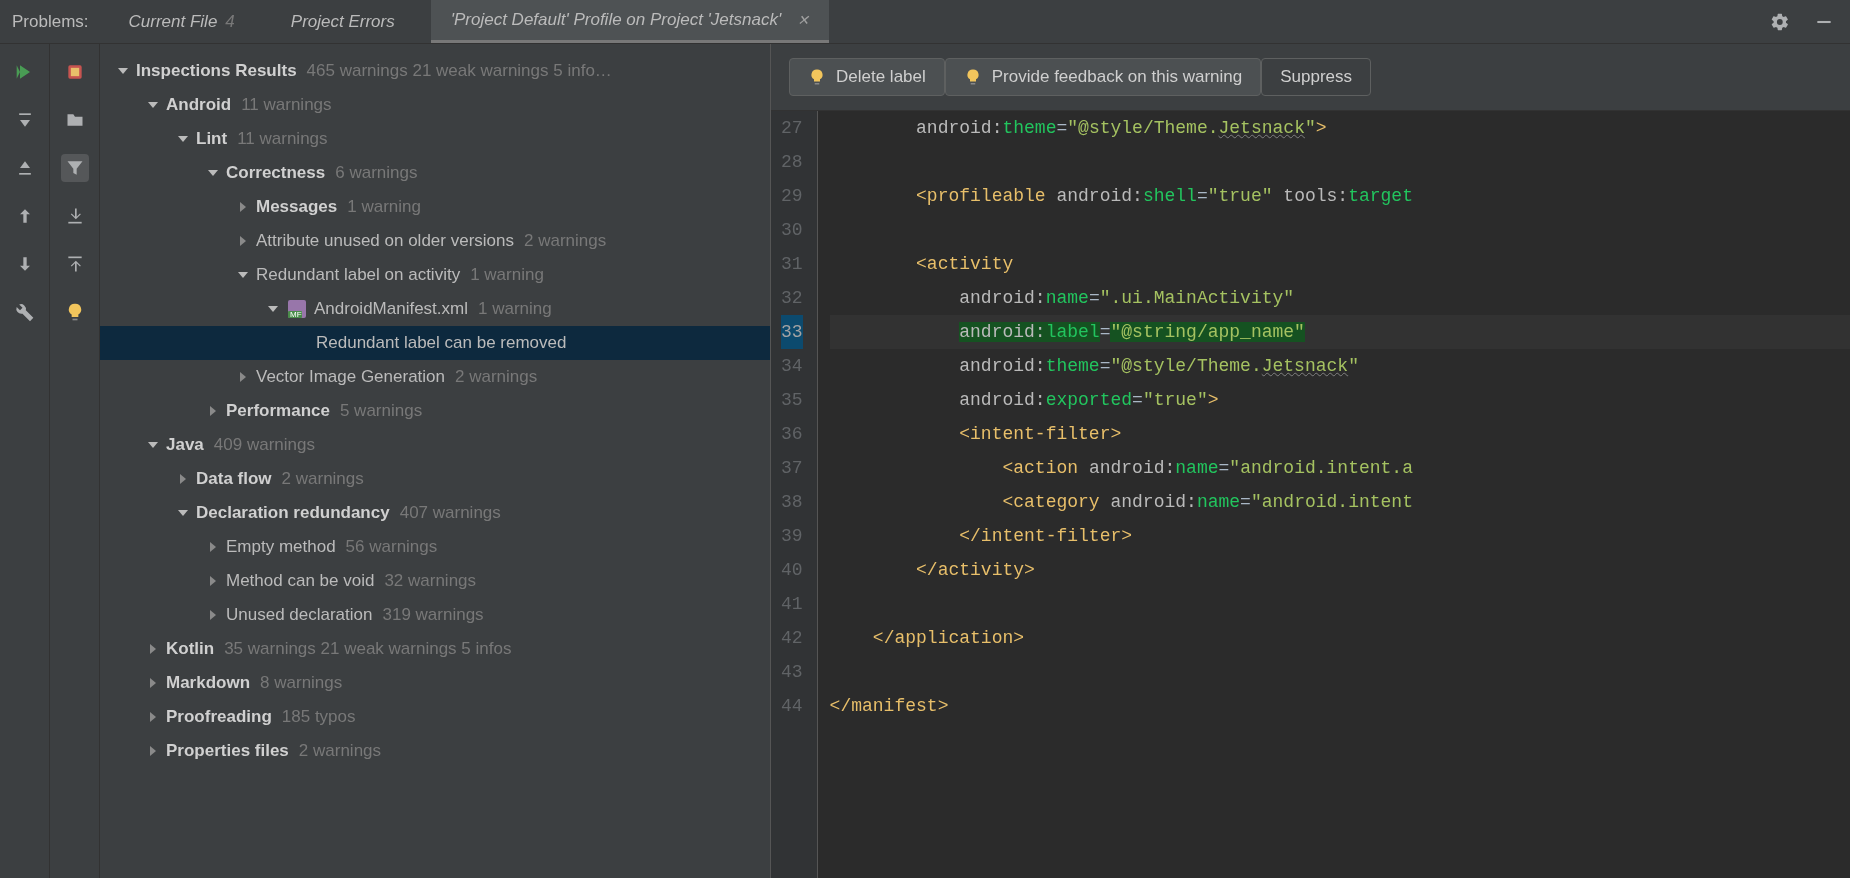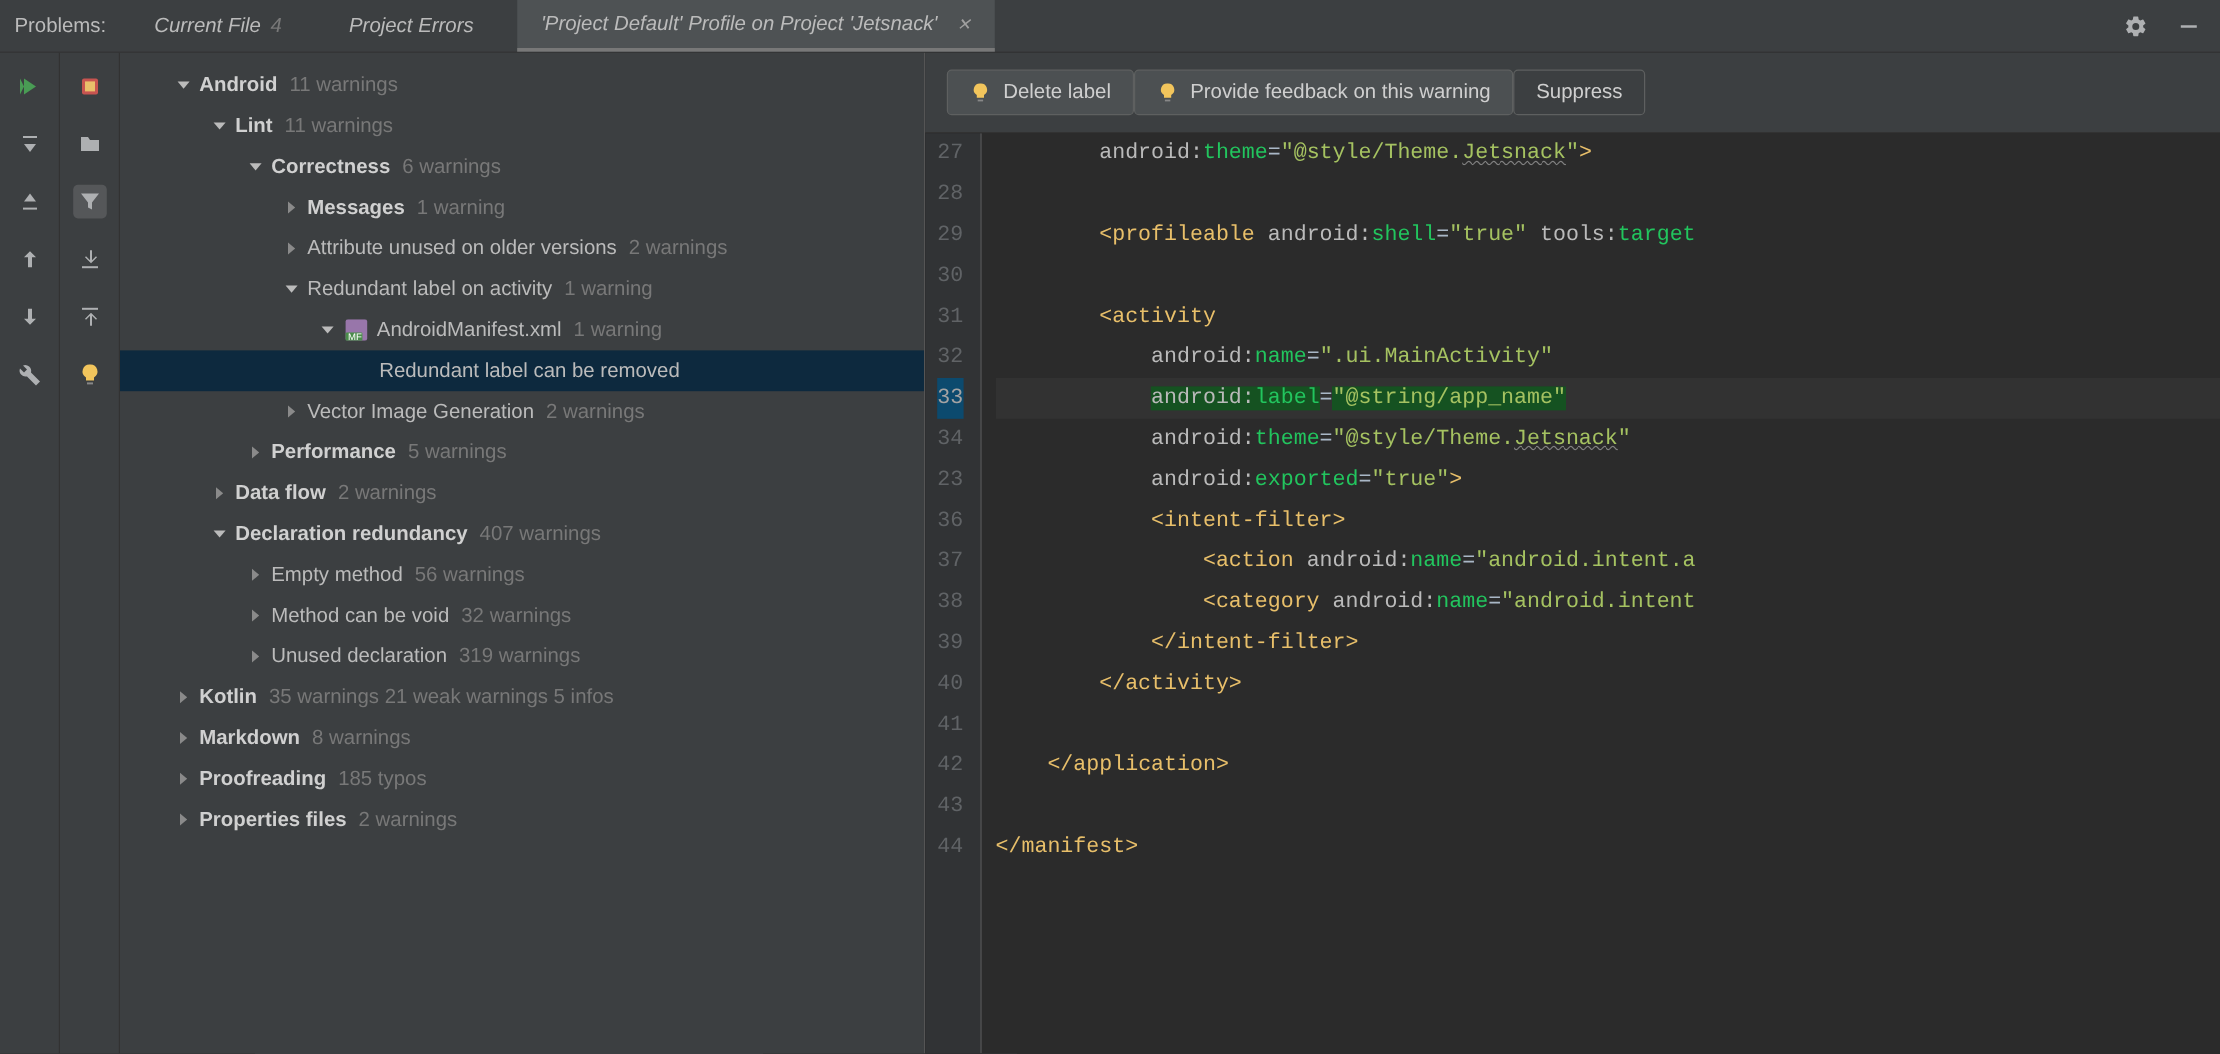--- a/index.html
+++ b/index.html
@@ -262,20 +262,30 @@
       </span>
     <span class="tool-icon">
         <svg viewBox="0 0 24 24" fill="#f2c55c">
           <path d="M12 2a7 7 0 0 0-4 13v3h8v-3a7 7 0 0 0-4-13z"></path>
           <rect x="9" y="20" width="6" height="2" fill="#888"></rect>
         </svg>
       </span>
   </div>
 
   <div class="tree-panel">
+    <div class="tree-row">
+      <span class="tree-indent" style="width:4px"></span>
+      <span class="chevron">
+          <svg viewBox="0 0 12 12" fill="#bbbbbb">
+            <path d="M1 3l5 6 5-6z"></path>
+          </svg>
+        </span>
+      <span class="tree-label">Inspections Results</span>
+      <span class="tree-count">465 warnings 21 weak warnings 5 info…</span>
+    </div>
     <div id="tree-items">
         <div class="tree-row">
           <span class="tree-indent" style="width:34px"></span>
           <span class="chevron">
             <svg viewBox="0 0 12 12" fill="#bbbbbb">
               <path d="M1 3l5 6 5-6z"></path>
             </svg>
           </span>
           <span class="tree-label ">Android</span>
           <span class="tree-count">11 warnings</span>
@@ -364,20 +374,30 @@
         </div>
         <div class="tree-row">
           <span class="tree-indent" style="width:94px"></span>
           <span class="chevron">
             <svg viewBox="0 0 12 12" fill="#8a8a8a">
               <path d="M3 1l6 5-6 5z"></path>
             </svg>
           </span>
           <span class="tree-label ">Performance</span>
           <span class="tree-count">5 warnings</span>
+        </div>
+        <div class="tree-row">
+          <span class="tree-indent" style="width:34px"></span>
+          <span class="chevron">
+            <svg viewBox="0 0 12 12" fill="#bbbbbb">
+              <path d="M1 3l5 6 5-6z"></path>
+            </svg>
+          </span>
+          <span class="tree-label ">Java</span>
+          <span class="tree-count">409 warnings</span>
         </div>
         <div class="tree-row">
           <span class="tree-indent" style="width:64px"></span>
           <span class="chevron">
             <svg viewBox="0 0 12 12" fill="#8a8a8a">
               <path d="M3 1l6 5-6 5z"></path>
             </svg>
           </span>
           <span class="tree-label ">Data flow</span>
           <span class="tree-count">2 warnings</span>
@@ -488,21 +508,21 @@
     <div class="editor">
       <div class="gutter" id="gutter">
           <div class="gutter-line">27</div>
           <div class="gutter-line">28</div>
           <div class="gutter-line">29</div>
           <div class="gutter-line">30</div>
           <div class="gutter-line">31</div>
           <div class="gutter-line">32</div>
           <div class="gutter-line current">33</div>
           <div class="gutter-line">34</div>
-          <div class="gutter-line">23</div>
+          <div class="gutter-line">35</div>
           <div class="gutter-line">36</div>
           <div class="gutter-line">37</div>
           <div class="gutter-line">38</div>
           <div class="gutter-line">39</div>
           <div class="gutter-line">40</div>
           <div class="gutter-line">41</div>
           <div class="gutter-line">42</div>
           <div class="gutter-line">43</div>
           <div class="gutter-line">44</div>
         </div>

